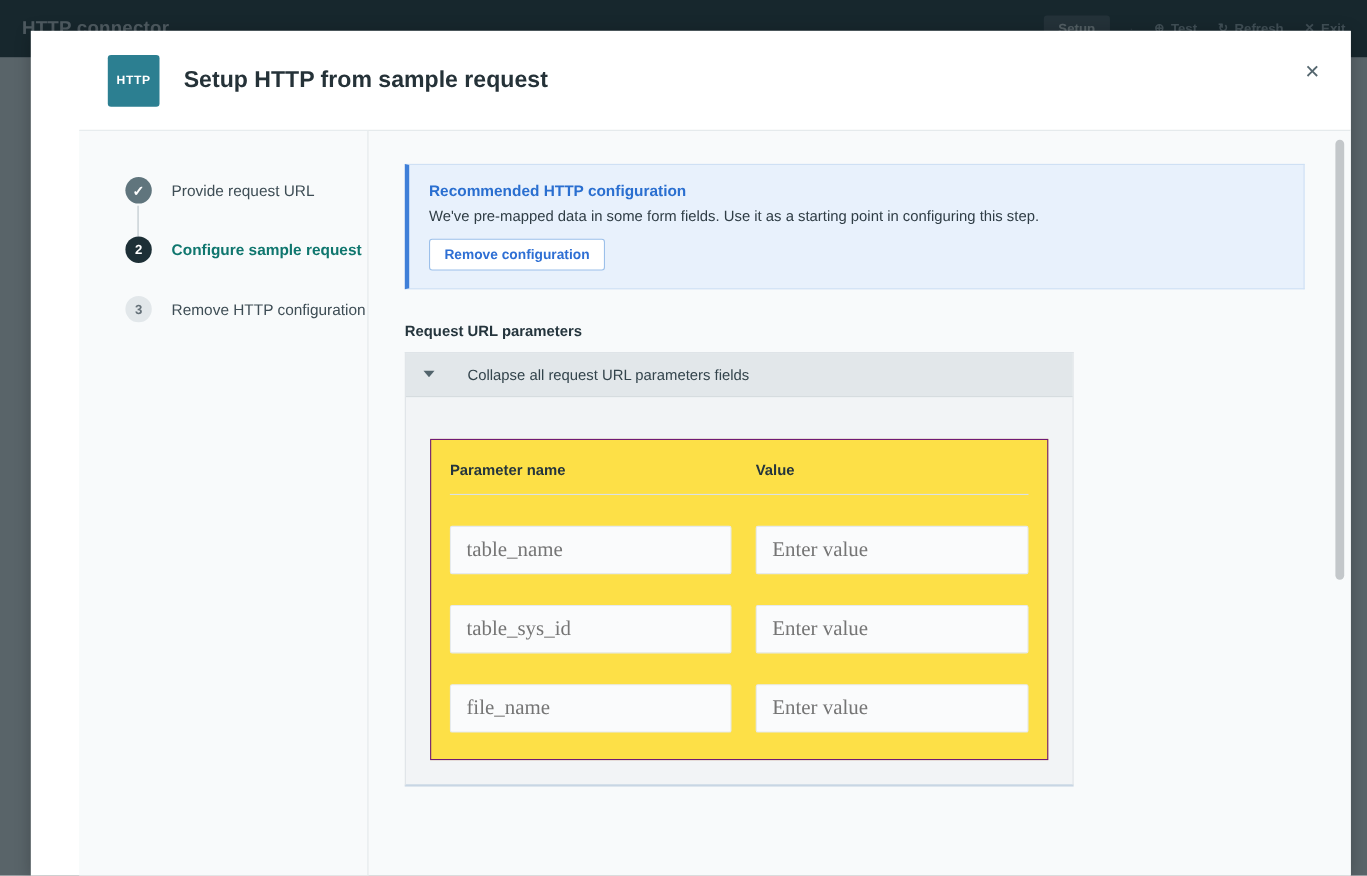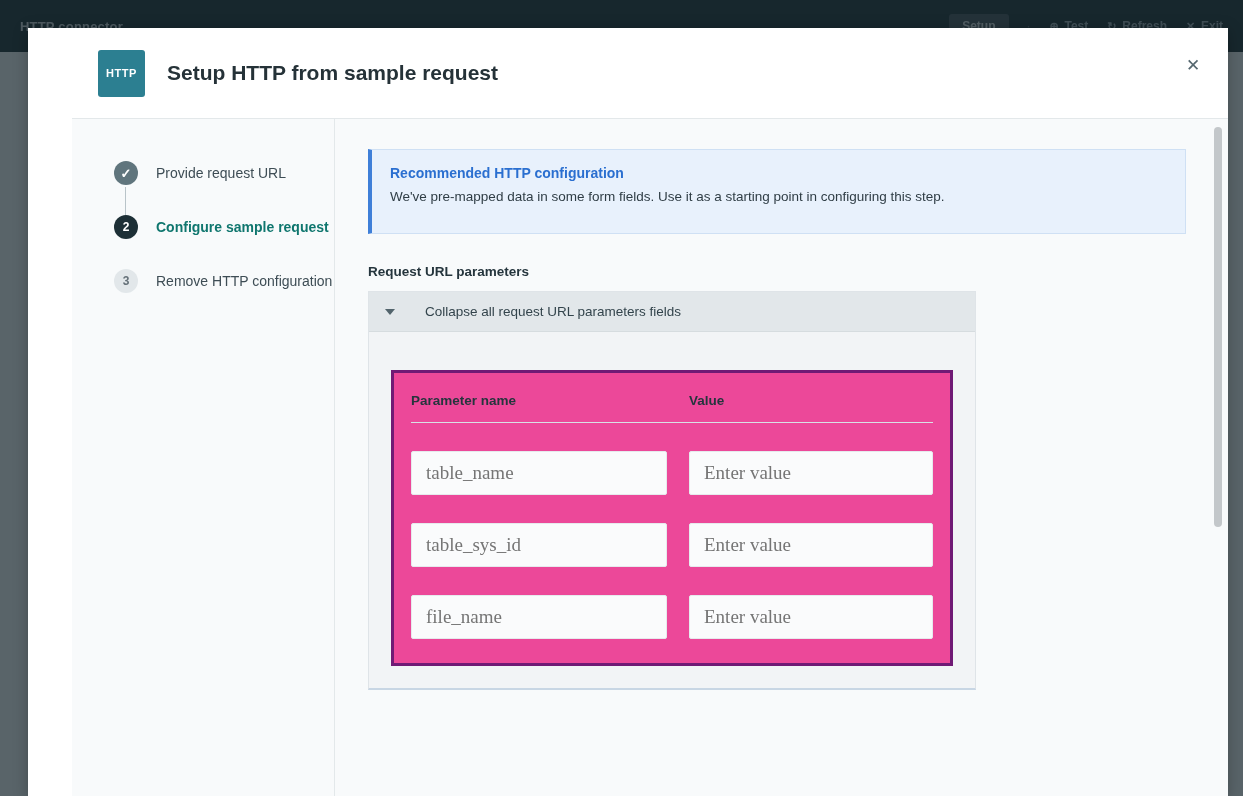--- a/index.html
+++ b/index.html
@@ -21,21 +21,21 @@
     position: absolute;
     top: 0; left: 0; right: 0;
     height: 52px;
     background: #0e2127;
     display: flex;
     align-items: center;
     padding: 0 20px;
   }
   .app-title {
     color: #cfd8dc;
-    font-size: 13px;
+    font-size: 17px;
     font-weight: 600;
     letter-spacing: .2px;
   }
   .app-header-actions {
     margin-left: auto;
     display: flex;
     align-items: center;
     gap: 18px;
   }
   .hdr-save {
@@ -267,22 +267,22 @@
     border-top: 6px solid #52646c;
   }
   .collapse-label {
     font-size: 13.5px;
     color: #33444c;
   }
   .params-inner-pad { padding: 38px 22px 22px 22px; }
 
   
   .table-card {
-    background: #ec4899;
-    border: 3px solid #701a75;
+    background: #fde047;
+    border: 1px solid #701a75;
     padding: 20px 17px 24px 17px;
   }
   .table-head {
     display: flex;
     border-bottom: 1px solid #d9e1e6;
     padding-bottom: 14px;
   }
   .th {
     font-size: 13.5px;
     font-weight: 700;
@@ -388,20 +388,21 @@
       </div>
 
     </div>
 
     <div class="main-scroll">
 
       <div class="banner">
         <div class="banner-title">Recommended HTTP configuration</div>
         <div class="banner-text">We've pre-mapped data in some form fields. Use it as a starting point in configuring this step.</div>
         <div class="banner-actions">
+          <button class="btn btn-secondary">Remove configuration</button>
         </div>
       </div>
 
       <div class="section-title">Request URL parameters</div>
 
       <div class="params-card">
 
         <div class="collapse-bar">
           <span class="chevron"></span>
           <span class="collapse-label">Collapse all request URL parameters fields</span>

